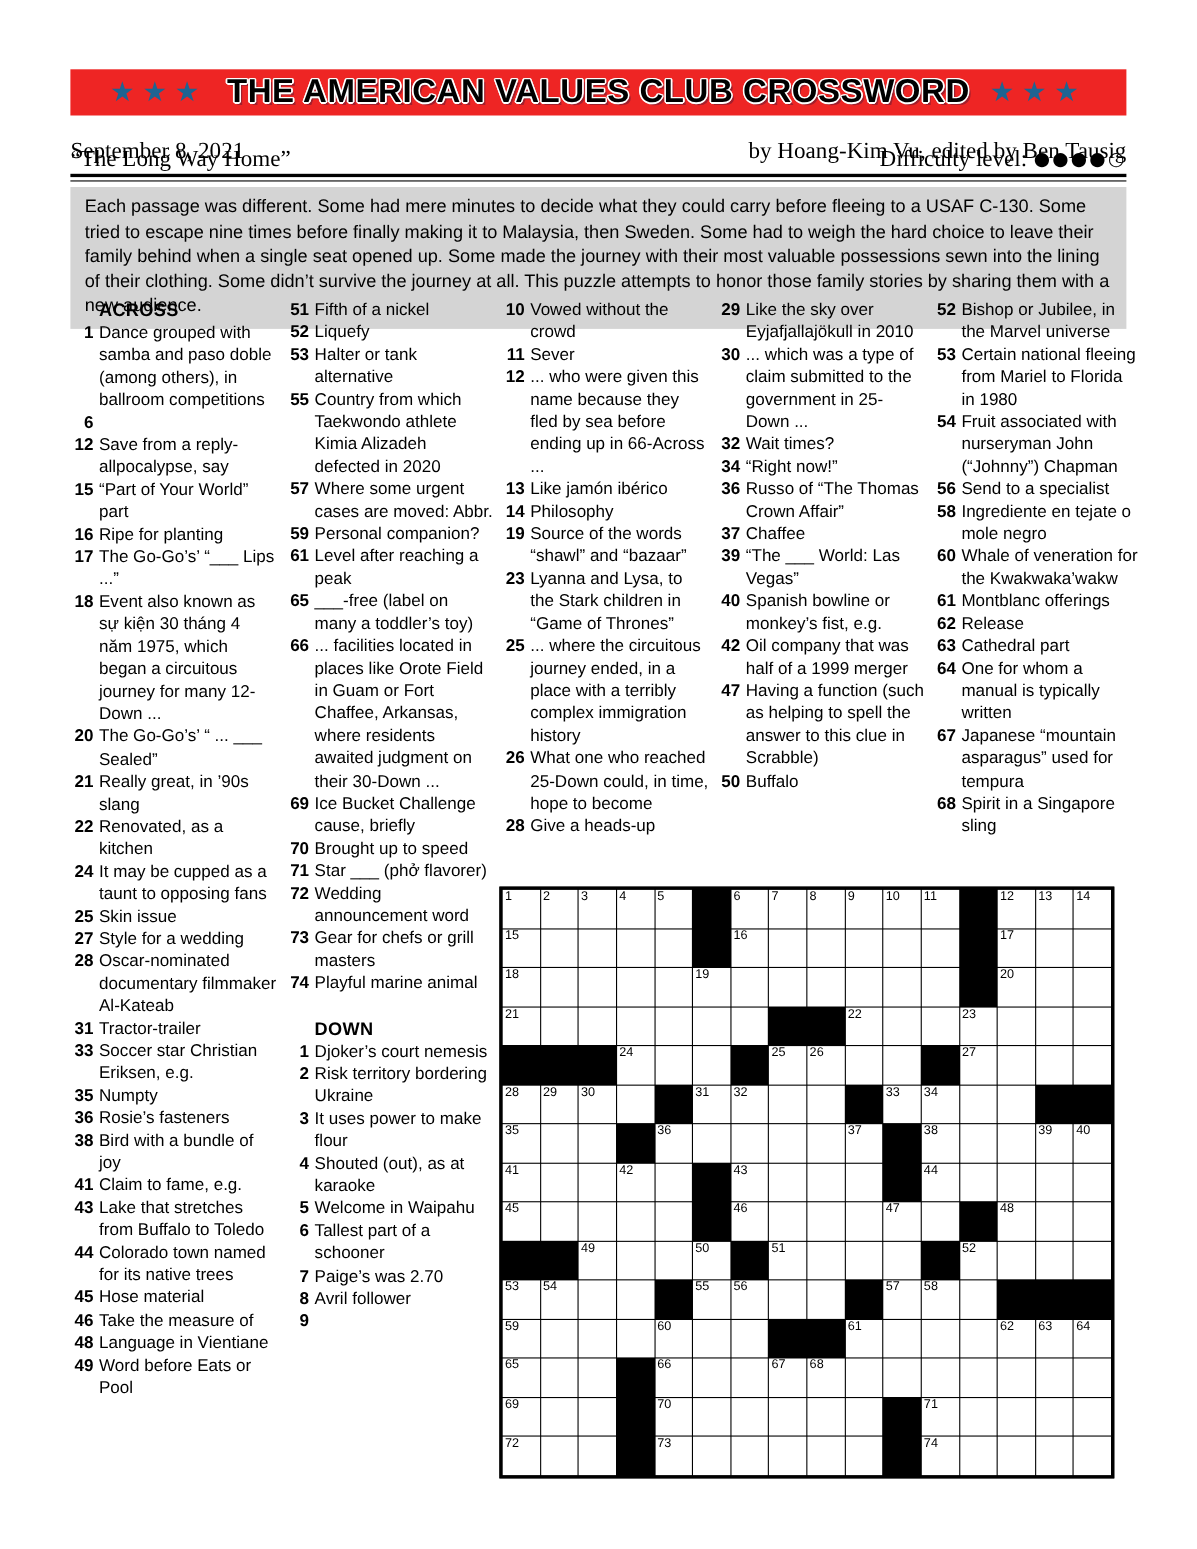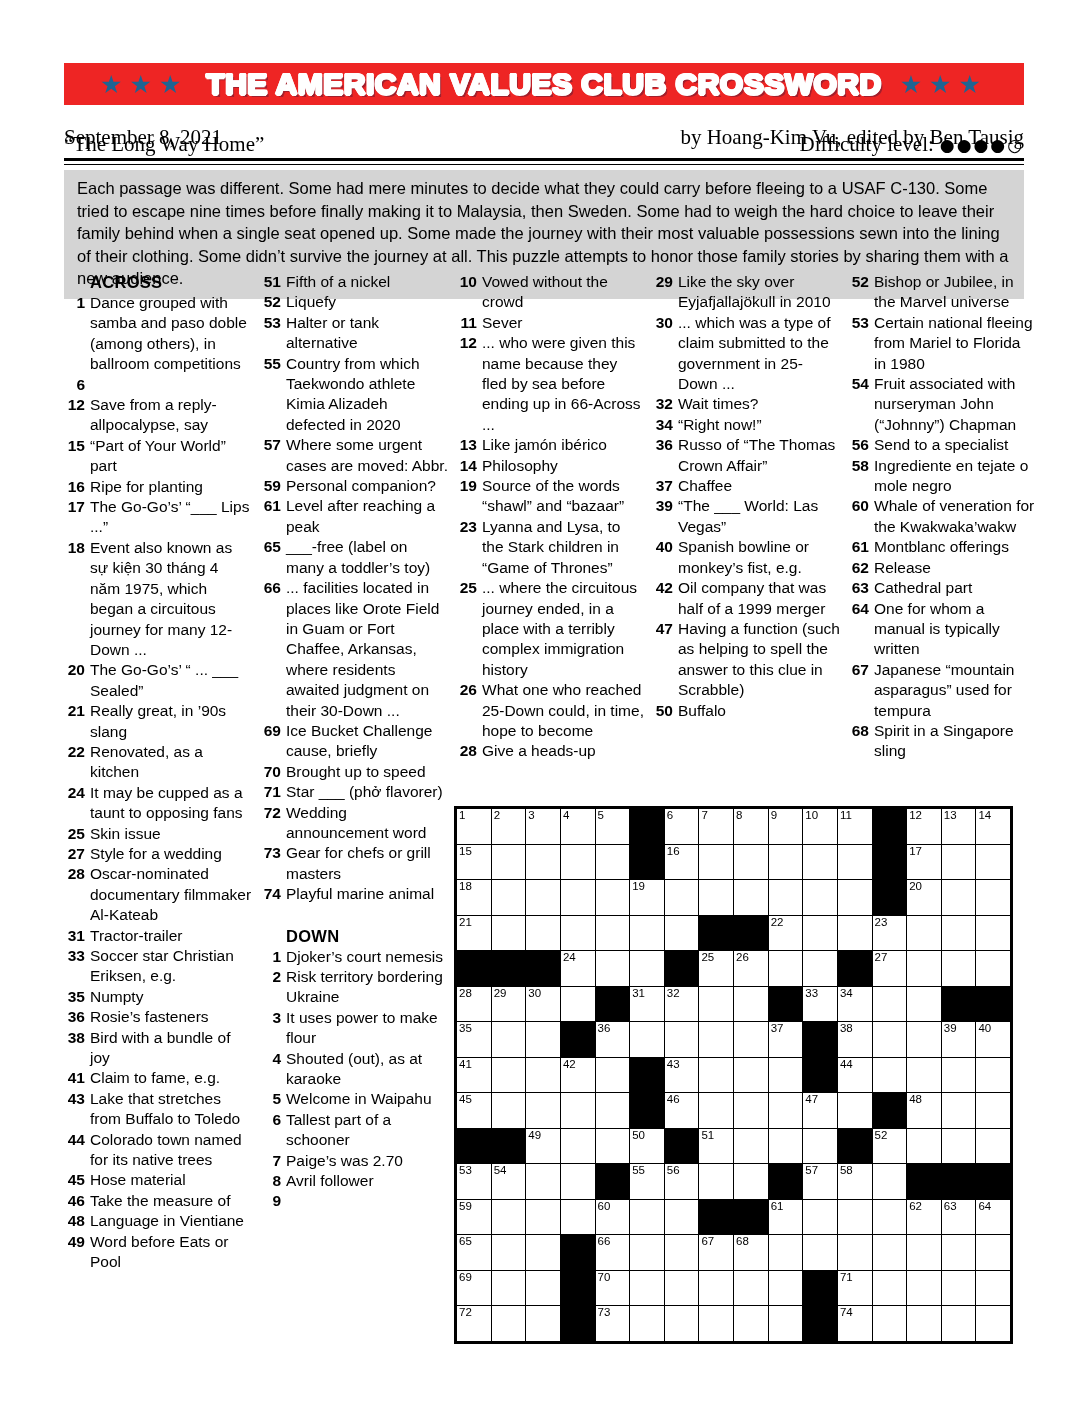--- a/index.html
+++ b/index.html
@@ -49,21 +49,21 @@
   }
   .cell{background:#fff;position:relative;}
   .cell.black{background:#000;}
   .cell-num{position:absolute;top:0px;left:2px;font-size:11.5px;line-height:13px;}
 </style>
 </head>
 <body>
 
 <div class="banner" style="background: rgb(238, 37, 36);">
   <span class="banner-stars" style="color: rgb(30, 100, 146);">★★★</span>
-  <span class="banner-title" style="color: #ffffff;">THE AMERICAN VALUES CLUB CROSSWORD</span>
+  <span class="banner-title" style="color: #000000;">THE AMERICAN VALUES CLUB CROSSWORD</span>
   <span class="banner-stars" style="color: rgb(30, 100, 146);">★★★</span>
 </div>
 
 <div class="hdr-row hdr-row1">
   <span>September 8, 2021</span>
   <span>by Hoang-Kim Vu, edited by Ben Tausig</span>
 </div>
 <div class="hdr-row hdr-row2">
   <span>“The Long Way Home”</span>
   <span class="difficulty">

